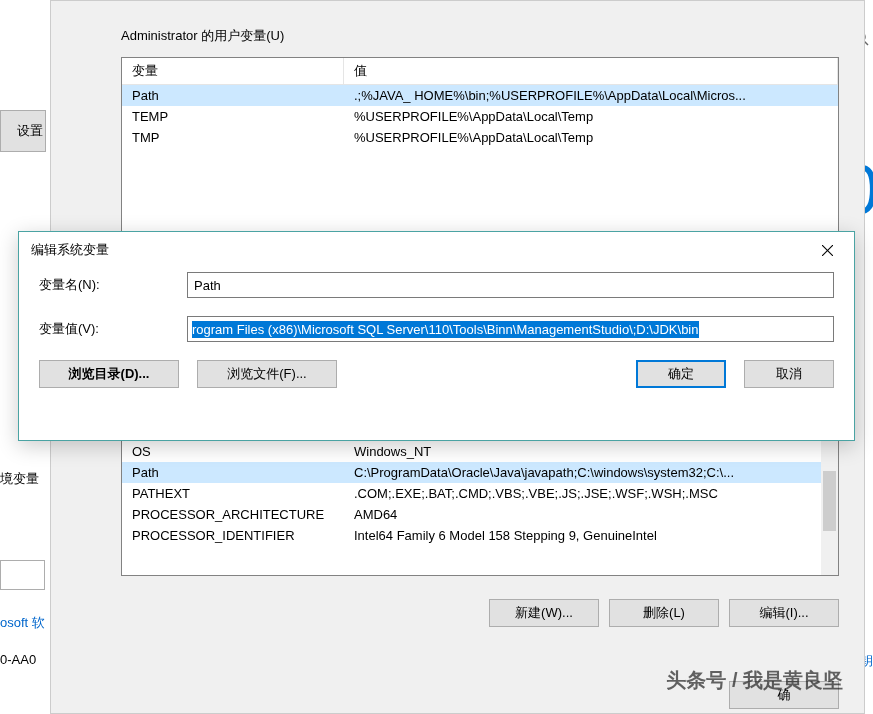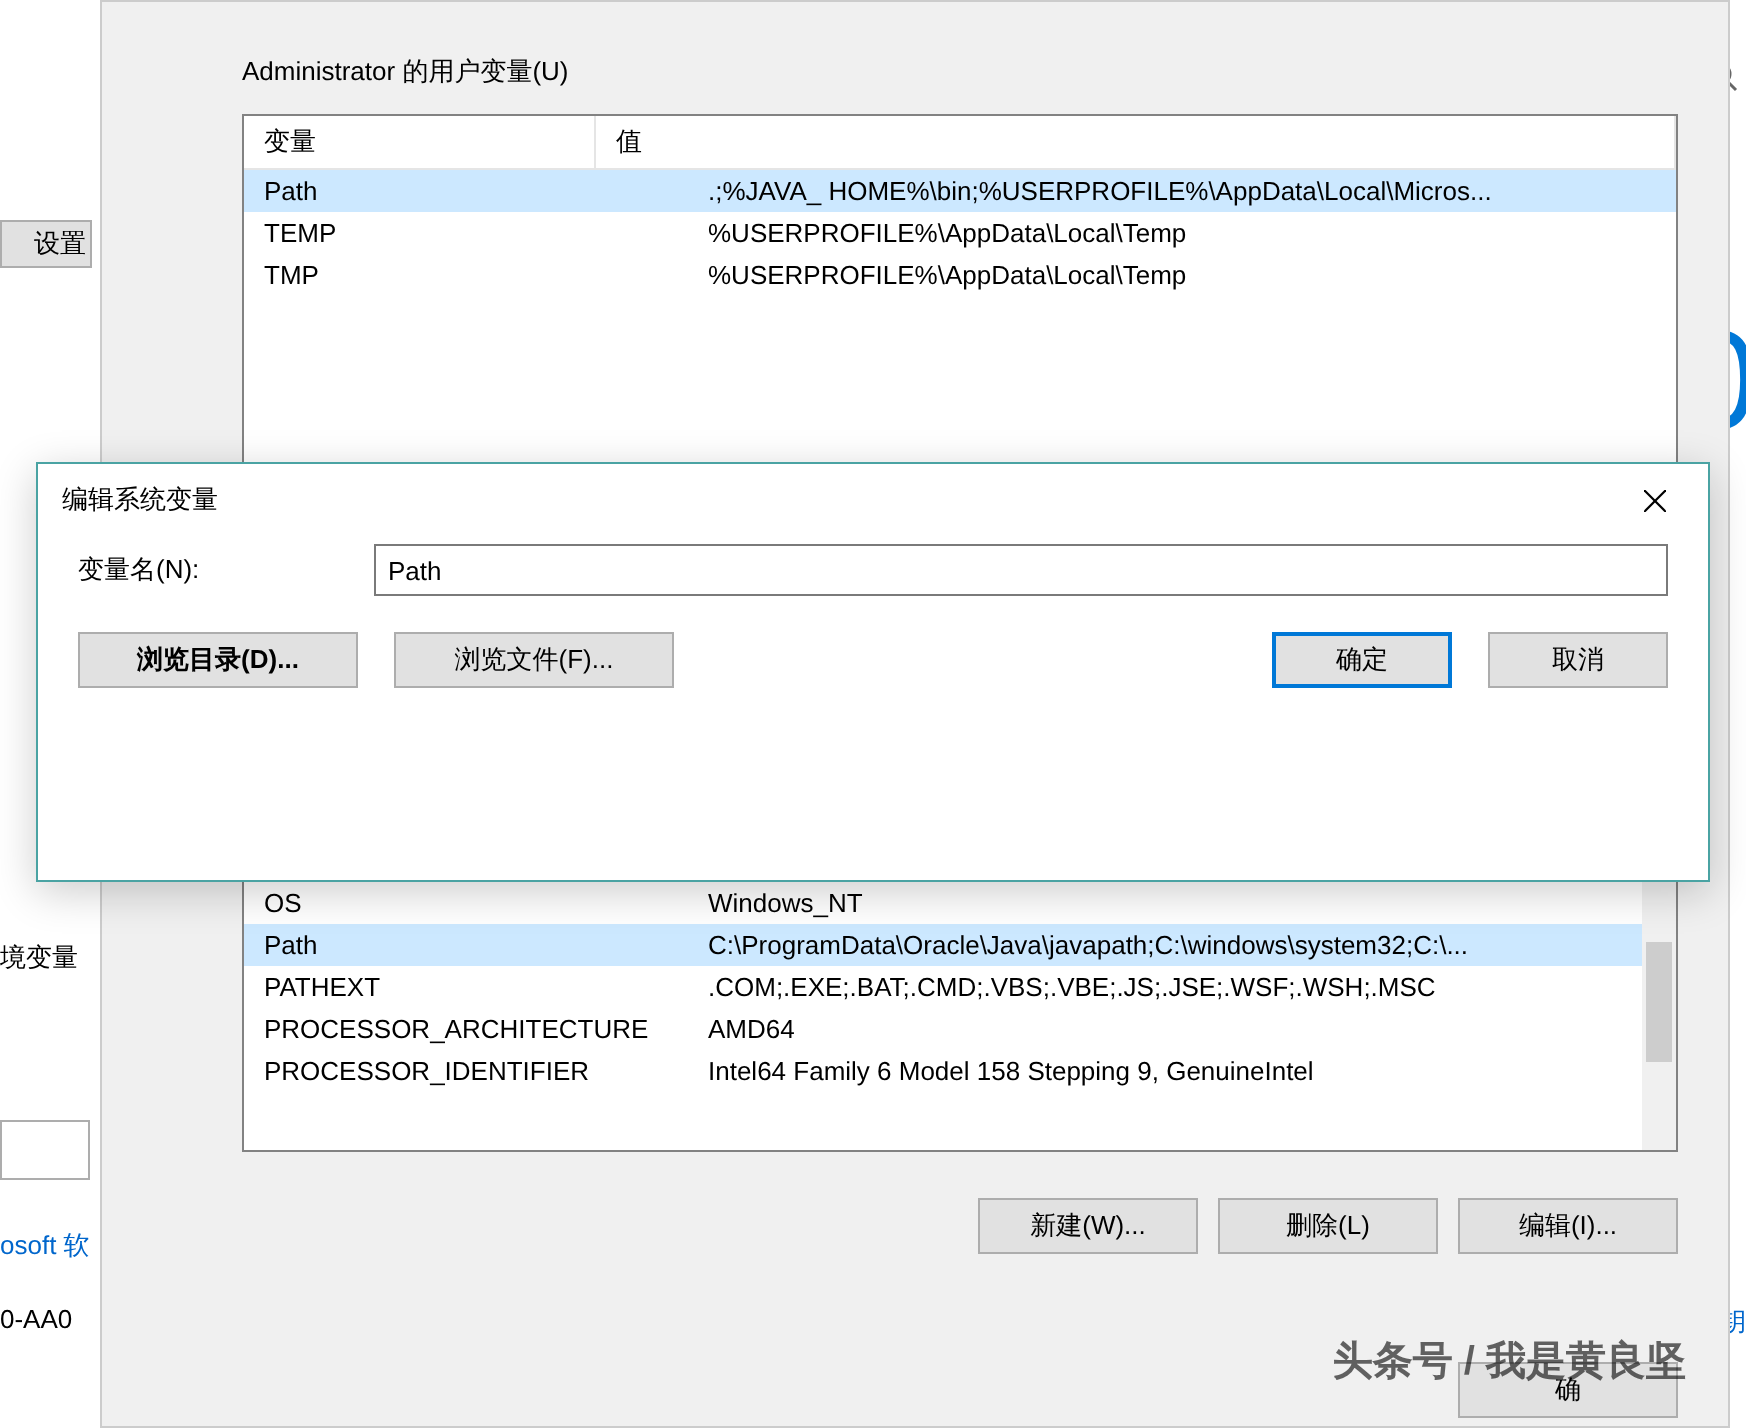--- a/index.html
+++ b/index.html
@@ -5,21 +5,21 @@
     * { box-sizing: border-box; margin: 0; padding: 0; font-family: "Microsoft YaHei", "Segoe UI", sans-serif; font-size: 13px; }
     body { width: 873px; height: 714px; background: #fff; position: relative; overflow: hidden; color: #000; }
     
     .bg-dialog { position: absolute; left: 50px; top: 0; right: 8px; height: 714px; background: #f0f0f0; border: 1px solid #ccc; }
     
     .group-label { position: absolute; left: 70px; top: 26px; }
     
     .user-vars-table { position: absolute; left: 70px; top: 56px; right: 25px; height: 180px; border: 1px solid #828282; background: #fff; overflow: hidden; }
     .table-header { display: flex; background: #fff; border-bottom: 1px solid #e5e5e5; }
     .th { padding: 4px 10px; border-right: 1px solid #e5e5e5; }
-    .th.col-var { width: 176px; }
+    .th.col-var { width: 222px; }
     .th.col-val { flex: 1; }
     .table-body { }
     .tr { display: flex; }
     .tr.selected { background: #cce8ff; }
     .td { padding: 3px 10px; white-space: nowrap; overflow: hidden; text-overflow: ellipsis; }
     .td.col-var { width: 222px; }
     .td.col-val { flex: 1; }
     
     .sys-vars-table { position: absolute; left: 70px; top: 440px; right: 25px; height: 135px; border: 1px solid #828282; border-top: none; background: #fff; overflow: hidden; }
     .sys-vars-table .scrollbar { position: absolute; right: 0; top: 0; width: 17px; height: 100%; background: #f0f0f0; }
@@ -40,21 +40,21 @@
     .form-row { display: flex; align-items: center; padding: 0 20px; margin-bottom: 18px; }
     .form-label { width: 148px; }
     .form-input { flex: 1; height: 26px; border: 1px solid #7a7a7a; padding: 0 6px; background: #fff; font-size: 13px; }
     .input-wrap { flex: 1; position: relative; height: 26px; border: 1px solid #7a7a7a; background: #fff; display: flex; align-items: center; padding: 0 4px; overflow: hidden; }
     .highlight-text { background: #0078d7; color: #fff; display: inline-block; white-space: nowrap; padding: 1px 0; }
     
     .edit-buttons { display: flex; padding: 0 20px; gap: 18px; margin-top: 8px; }
     .edit-buttons .spacer { flex: 1; }
     .bg-link { position: absolute; color: #0066cc; }
     .bg-plain { position: absolute; color: #000; }
-    .btn-frag { position: absolute; left: 0; top: 110px; width: 46px; height: 24px; background: #e1e1e1; border: 1px solid #adadad; display: flex; align-items: center; justify-content: center; padding-left: 14px; }
+    .btn-frag { position: absolute; left: 0; top: 110px; width: 46px; height: 42px; background: #e1e1e1; border: 1px solid #adadad; display: flex; align-items: center; justify-content: center; padding-left: 14px; }
     .side-label { position: absolute; left: 0; top: 470px; }
     .empty-box { position: absolute; left: 0; top: 560px; width: 45px; height: 30px; border: 1px solid #adadad; background: #fff; }
     
     .big-zero { position: absolute; right: -6px; top: 150px; font-size: 70px; color: #0078d7; font-weight: 300; }
     
     .watermark { position: absolute; right: 30px; bottom: 20px; font-size: 20px; color: rgba(0,0,0,0.6); font-weight: bold; }
     .search-icon-frag { position: absolute; right: 4px; top: 30px; }
   </style>
 </head>
 <body>
@@ -147,20 +147,26 @@
           <line x1="10" y1="0" x2="0" y2="10" stroke="#000" stroke-width="1"></line>
         </svg>
     </div>
   </div>
 
   <div class="form-row">
     <div class="form-label">变量名(N):</div>
     <input class="form-input" type="text" value="Path" style="">
   </div>
 
+  <div class="form-row">
+    <div class="form-label">变量值(V):</div>
+    <div class="input-wrap">
+      <span class="highlight-text">rogram Files (x86)\Microsoft SQL Server\110\Tools\Binn\ManagementStudio\;D:\JDK\bin</span>
+    </div>
+  </div>
 
   <div class="edit-buttons">
     <div class="btn" style="width:140px;font-weight:bold;">浏览目录(D)...</div>
     <div class="btn" style="width:140px;">浏览文件(F)...</div>
     <div class="spacer"></div>
     <div class="btn primary" style="width:88px;">确定</div>
     <div class="btn" style="width:84px;">取消</div>
   </div>
 </div>
 

